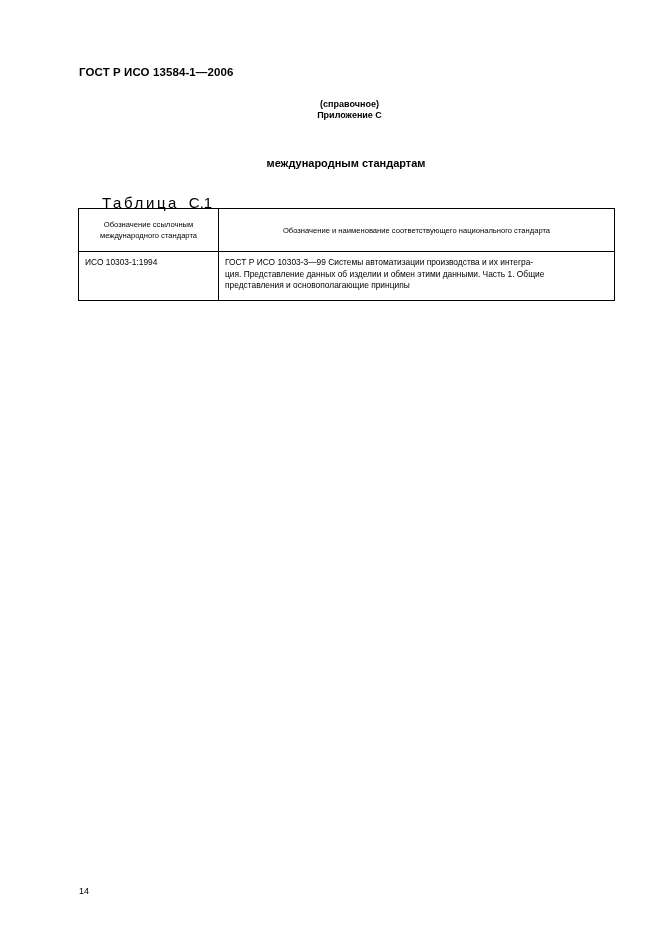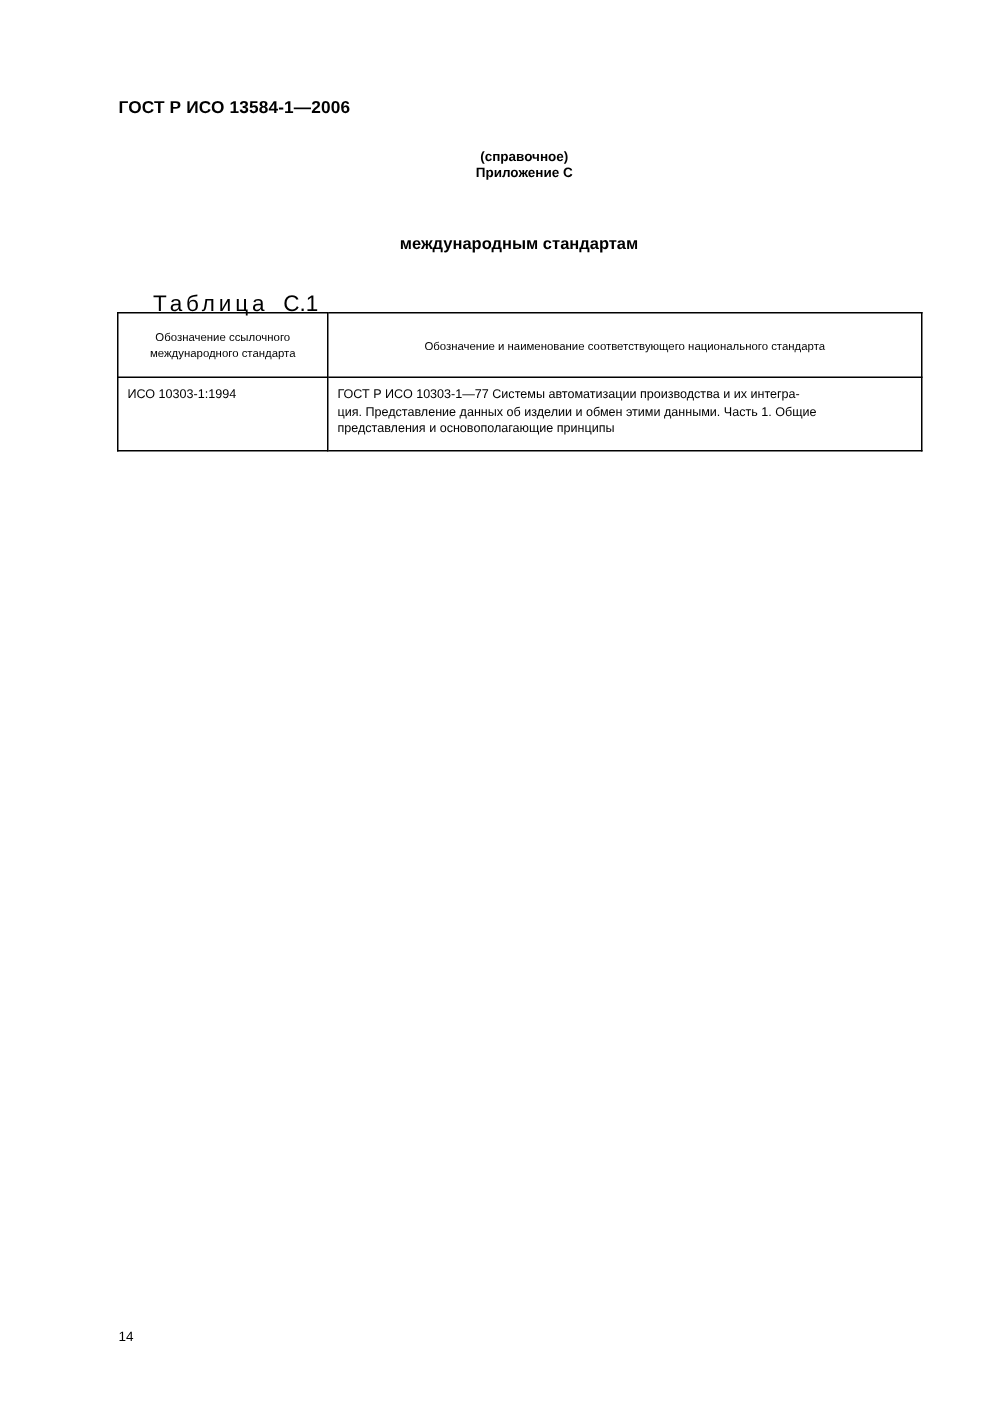--- a/index.html
+++ b/index.html
@@ -107,28 +107,28 @@
 
 <div class="table-caption">
   <span>Таблица</span>
   <span class="num">С.1</span>
 </div>
 
 <table class="ref-table">
   <tbody>
       <tr class="head">
     <th class="col1">
-      <div style="width:110px;margin:0 auto;">Обозначение ссылочного международного стандарта</div>
+      <div style="width:110px;margin:0 auto;">Обозначение ссылочным международного стандарта</div>
     </th>
     <th>Обозначение и наименование соответствующего национального стандарта</th>
   </tr>
   <tr>
     <td class="c1">ИСО 10303-1:1994</td>
     <td>
-      <div>ГОСТ Р ИСО 10303-1—77 Системы автоматизации производства и их интегра-</div>
+      <div>ГОСТ Р ИСО 10303-3—99 Системы автоматизации производства и их интегра-</div>
       <div>ция. Представление данных об изделии и обмен этими данными. Часть 1. Общие</div>
       <div>представления и основополагающие принципы</div>
     </td>
   </tr>
 </tbody>
   </table>
 
 <div class="page-number">14</div>
 
 </body></html>

